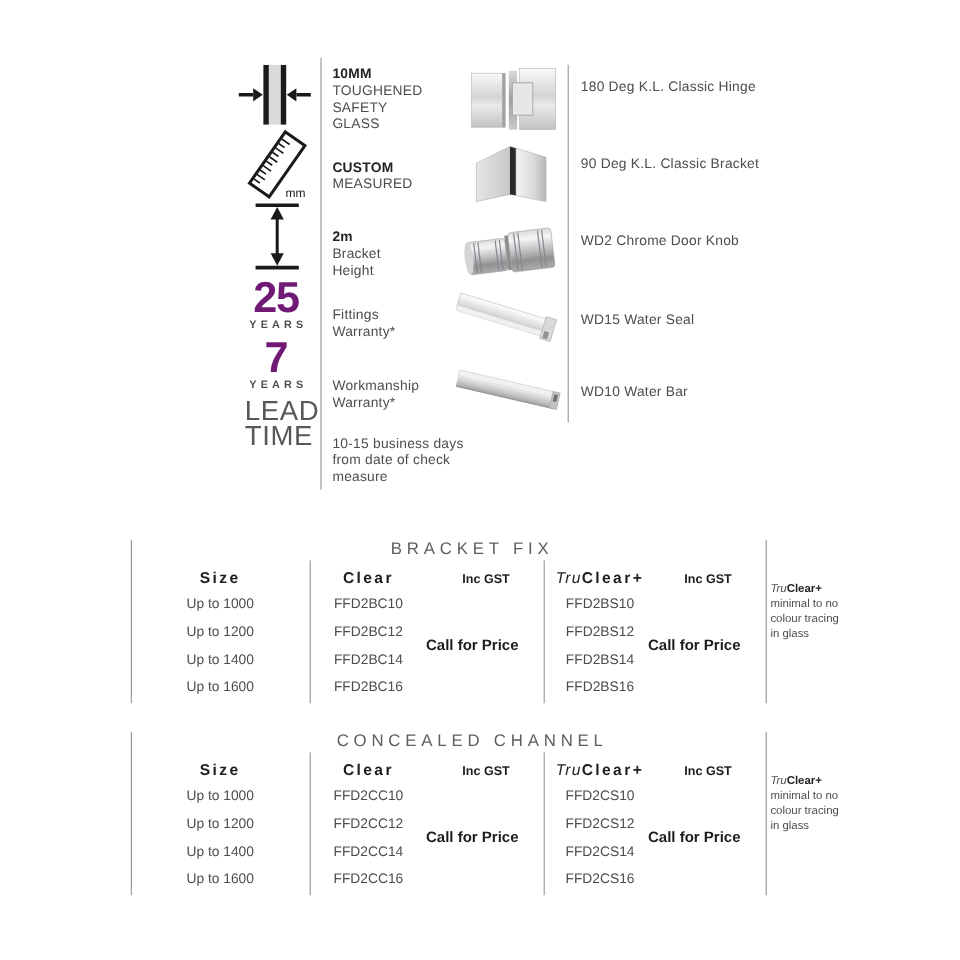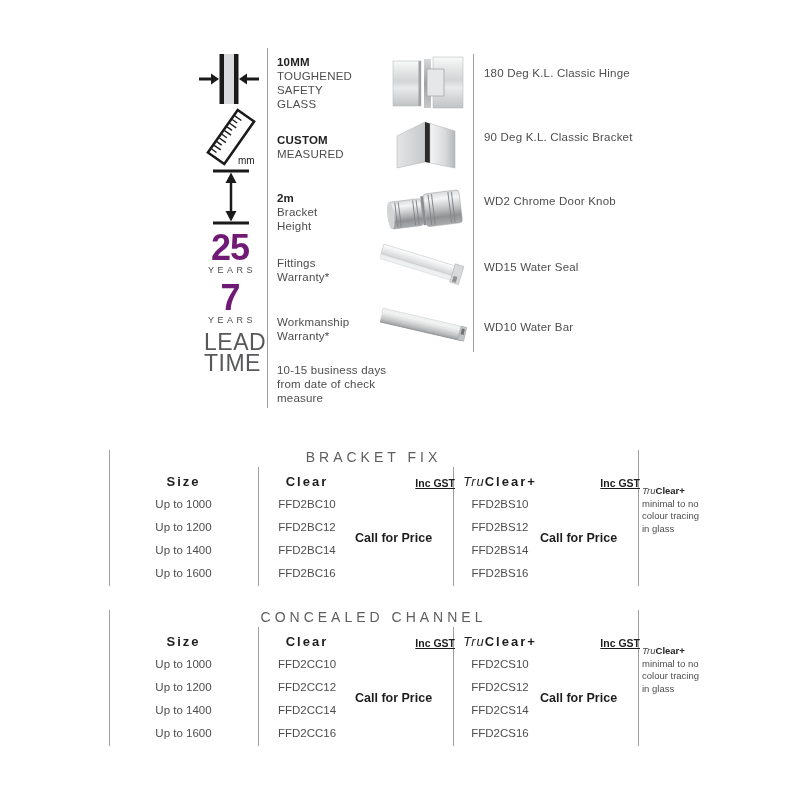--- a/index.html
+++ b/index.html
@@ -6,43 +6,43 @@
   .canvas{position:relative;width:800px;height:800px;background:#ffffff;
           font-family:"Liberation Sans", sans-serif;overflow:hidden;}
   .abs{position:absolute;}
   .vline{position:absolute;width:1px;background:#9b9da0;}
 
   
   .years{position:absolute;left:186px;width:88px;text-align:center;}
   .years .num{display:block;font-size:36px;line-height:30px;font-weight:bold;
               letter-spacing:-1px;color:#701a75;}
   .years .unit{display:block;font-size:9px;letter-spacing:3.5px;color:#4d4d4f;
-               margin-top:2px;padding-left:4px;}
+               margin-top:2px;padding-left:4px;font-weight:bold;}
   .leadtime{position:absolute;left:204px;top:332px;font-size:23px;line-height:21px;
             color:#57585a;letter-spacing:0.5px;}
   .leadtime span{display:block;}
 
   
   .ftext{position:absolute;left:277px;width:135px;font-size:11.5px;line-height:14px;
          color:#4d4d4f;letter-spacing:0.2px;}
   .ftext span{display:block;}
   .ftext .fb{font-weight:bold;color:#232323;}
 
   
   .plabel{position:absolute;left:484px;font-size:11.5px;color:#4d4d4f;letter-spacing:0.2px;}
 
   
   .tbl{position:absolute;left:100px;width:640px;height:152px;}
   .tbl .title{position:absolute;left:9px;top:6px;width:529px;text-align:center;
-              font-size:14px;letter-spacing:4px;color:#5d5e60;}
+              font-size:14px;letter-spacing:4px;color:#5d5e60;padding-left:20px;}
   .tbl .colh{position:absolute;top:31px;font-weight:bold;font-size:13px;
              letter-spacing:2px;color:#1d1d1f;text-align:center;}
   .tbl .colh .tru-pre{font-weight:normal;font-style:italic;letter-spacing:1px;}
   .tbl .gst{position:absolute;top:34px;font-weight:bold;font-size:10.5px;
-            color:#1d1d1f;text-align:right;text-decoration:underline;}
+            color:#1d1d1f;text-align:center;}
   .tbl .cell{position:absolute;font-size:11.5px;color:#4d4d4f;text-align:center;}
   .tbl .price{position:absolute;top:88px;font-weight:bold;font-size:12.5px;
               color:#1d1d1f;text-align:left;}
   .tbl .note{position:absolute;left:542px;top:42px;width:80px;font-size:9.5px;
              line-height:12.5px;color:#4d4d4f;}
   .tbl .note span{display:block;}
   .tbl .note .nline1{display:block;}
   .tbl .note .ni{display:inline;font-style:italic;}
   .tbl .note .nb{display:inline;font-weight:bold;color:#232323;}
   .c-size{left:9px;width:149px;}

